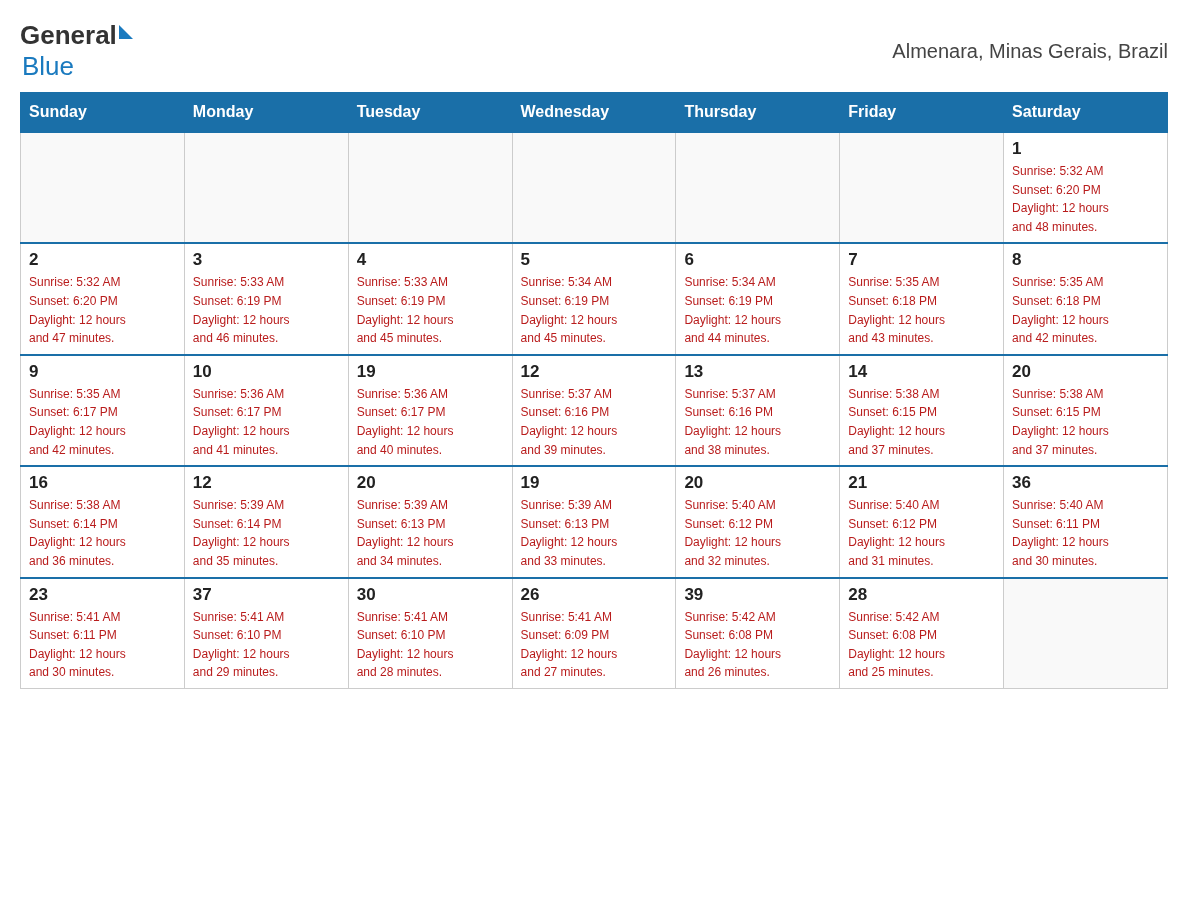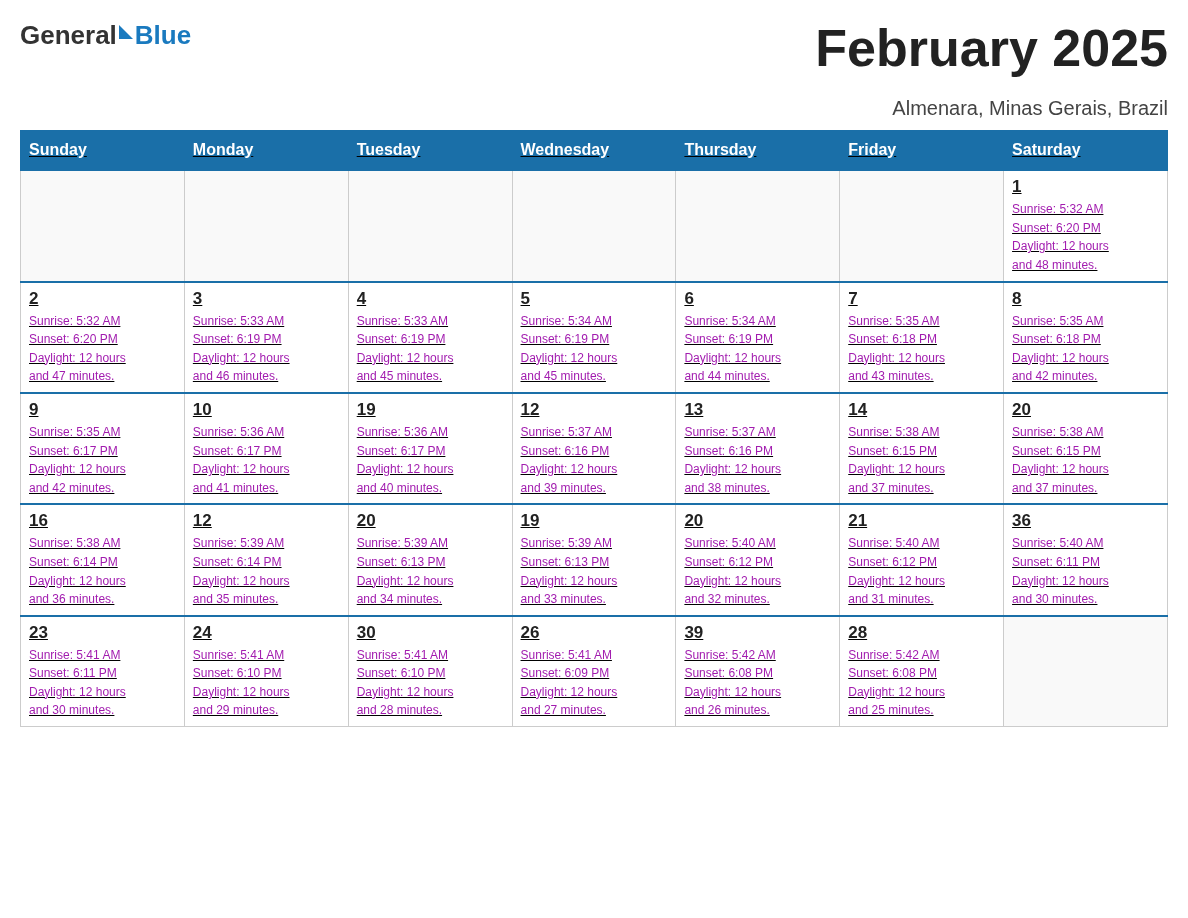--- a/index.html
+++ b/index.html
@@ -25,28 +25,29 @@
       width: 0;
       height: 0;
       border-left: 14px solid #1a7abf;
       border-top: 14px solid transparent;
       border-bottom: 0px solid transparent;
       margin-left: 2px;
       margin-top: -8px;
     }
     .logo-wrapper {
       display: flex;
+      flex-direction: column;
     }
     .logo-line1 {
       display: flex;
       align-items: center;
     }
     .logo-line2 {
       font-size: 26px;
-      font-weight: bold;
+      font-weight: normal;
       color: #1a7abf;
       margin-left: 2px;
     }
     .title-block {
       text-align: right;
     }
     .month-title {
       font-size: 52px;
       font-weight: bold;
       color: #222;
@@ -54,21 +55,20 @@
     }
     .location-subtitle {
       font-size: 20px;
       color: #444;
       margin-top: 20px;
     }
     .calendar {
       width: 100%;
       border-collapse: collapse;
       margin-top: 10px;
-      text-decoration: underline;
     }
     .calendar th {
       background-color: #1a6fa8;
       color: #fff;
       font-size: 16px;
       font-weight: bold;
       padding: 10px 8px;
       text-align: left;
       border: 1px solid #1a6fa8;
     }
@@ -84,21 +84,21 @@
       border-top: 2px solid #1a6fa8;
     }
     .day-number {
       font-size: 17px;
       font-weight: bold;
       color: #222;
       margin-bottom: 3px;
     }
     .day-info {
       font-size: 12px;
-      color: #a21caf;
+      color: #b91c1c;
       line-height: 1.55;
     }
     .empty-cell {
       background: #f9f9f9;
     }
     .calendar tr:first-child td {
       border-top: 2px solid #1a6fa8;
     }
   </style>
 </head>
@@ -106,21 +106,20 @@
 
 <div class="header">
   <div class="logo-wrapper">
     <div class="logo-line1">
       <span class="logo-text-general">General</span>
       <div class="logo-arrow"></div>
     </div>
     <div class="logo-line2">Blue</div>
   </div>
   <div class="title-block">
-    <div class="month-title">February 2025</div>
     <div class="location-subtitle">Almenara, Minas Gerais, Brazil</div>
   </div>
 </div>
 
 <table class="calendar">
   <thead>
     <tr>
     <th>Sunday</th>
         <th>Monday</th>
         <th>Tuesday</th>
@@ -301,21 +300,21 @@
       </tr>
       <tr>
         <td>
           <div class="day-number">23</div>
           <div class="day-info" style="white-space: pre-line;">Sunrise: 5:41 AM
 Sunset: 6:11 PM
 Daylight: 12 hours
 and 30 minutes.</div>
         </td>
         <td>
-          <div class="day-number">24</div>
+          <div class="day-number">37</div>
           <div class="day-info" style="white-space: pre-line;">Sunrise: 5:41 AM
 Sunset: 6:10 PM
 Daylight: 12 hours
 and 29 minutes.</div>
         </td>
         <td>
           <div class="day-number">30</div>
           <div class="day-info" style="white-space: pre-line;">Sunrise: 5:41 AM
 Sunset: 6:10 PM
 Daylight: 12 hours

